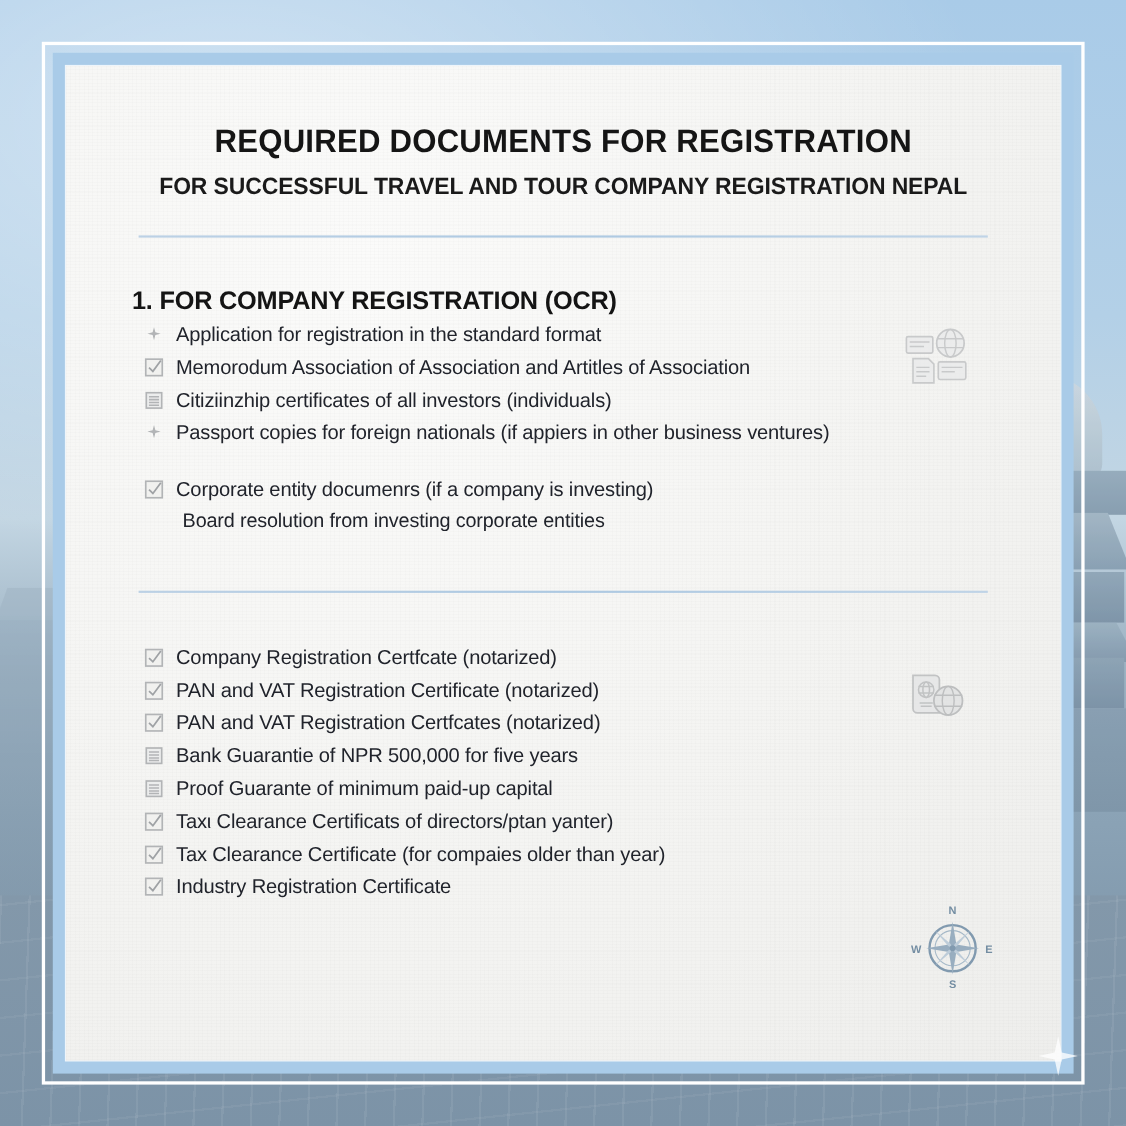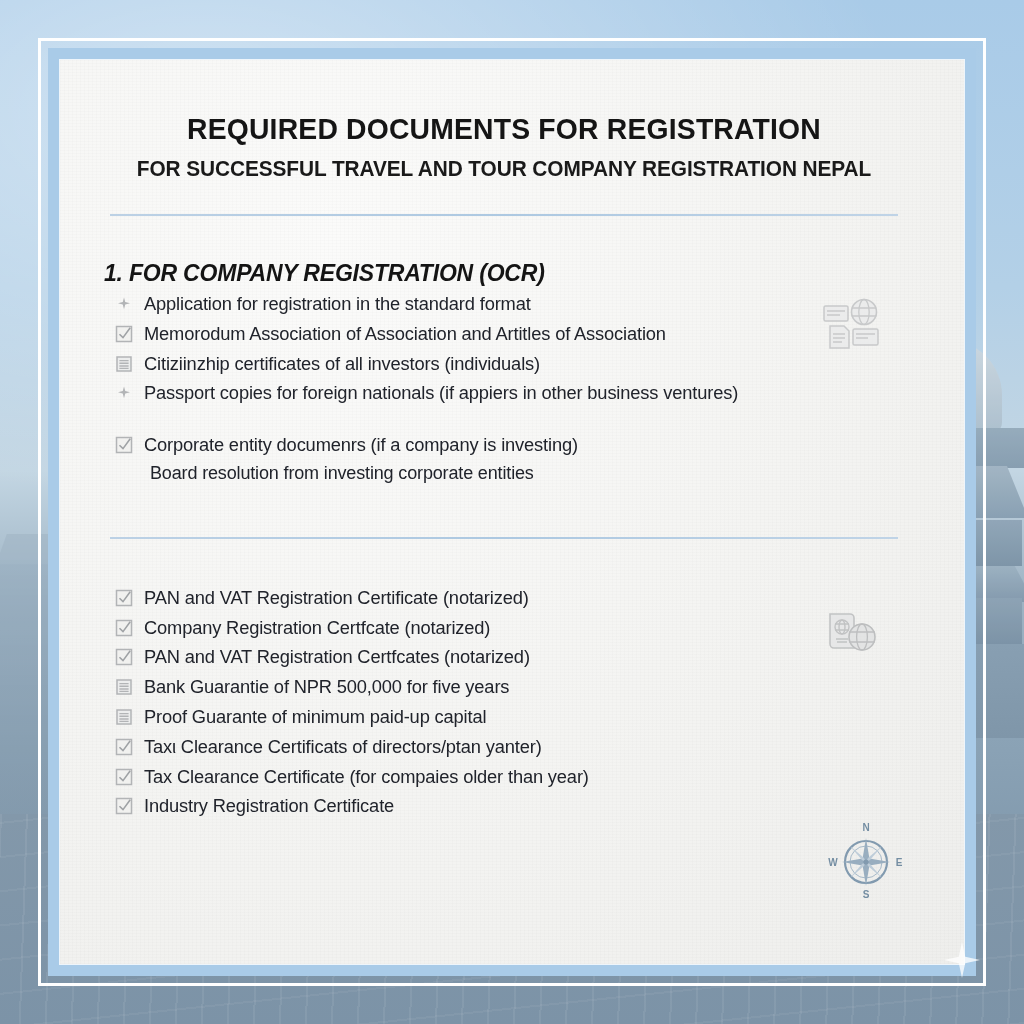--- a/index.html
+++ b/index.html
@@ -155,21 +155,21 @@
     content: "";
     position: absolute; inset: 0;
     background-image:
       repeating-linear-gradient(0deg, rgba(0,0,0,.012) 0 1px, rgba(0,0,0,0) 1px 3px),
       repeating-linear-gradient(90deg, rgba(0,0,0,.010) 0 1px, rgba(0,0,0,0) 1px 4px);
     pointer-events: none;
   }
 
   .card-inner {
     position: relative;
-    padding: 52px 48px 0 32px;
+    padding: 52px 48px 0 48px;
     height: 100%;
   }
 
   
   .title {
     text-align: center;
     font-size: 29.5px;
     font-weight: 700;
     letter-spacing: .2px;
     color: #151515;
@@ -198,21 +198,20 @@
   
   .section { margin-top: 44px; position: relative; }
   .section.two { margin-top: 44px; }
 
   .section-title {
     font-size: 23px;
     font-weight: 700;
     color: #141414;
     margin-left: 12px;
     letter-spacing: -.2px;
-    font-style: italic;
   }
 
   .list { margin-top: 2px; list-style: none; }
 
   .item {
     display: flex;
     align-items: flex-start;
     gap: 10px;
     padding: 3.2px 0;
     margin-left: 22px;
@@ -420,31 +419,31 @@
 
       <ul class="list">
 
         <li class="item">
           <span class="marker">
             <svg width="20" height="20" viewBox="0 0 20 20">
                 <rect x="2.5" y="2.5" width="15" height="15" fill="#f1f1ef" stroke="#b2b4b6" stroke-width="1.5"></rect>
                 <path d="M5.5 10.2 9 13.6 16.2 3.8" fill="none" stroke="#9fa2a5" stroke-width="1.6"></path>
               </svg>
           </span>
-          <span class="item-text">PAN and VAT Registration Certificate (notarized)</span>
+          <span class="item-text">Company Registration Certfcate (notarized)</span>
         </li>
 
         <li class="item">
           <span class="marker">
             <svg width="20" height="20" viewBox="0 0 20 20">
                 <rect x="2.5" y="2.5" width="15" height="15" fill="#f1f1ef" stroke="#b2b4b6" stroke-width="1.5"></rect>
                 <path d="M5.5 10.2 9 13.6 16.2 3.8" fill="none" stroke="#9fa2a5" stroke-width="1.6"></path>
               </svg>
           </span>
-          <span class="item-text">Company Registration Certfcate (notarized)</span>
+          <span class="item-text">PAN and VAT Registration Certificate (notarized)</span>
         </li>
 
         <li class="item">
           <span class="marker">
             <svg width="20" height="20" viewBox="0 0 20 20">
                 <rect x="2.5" y="2.5" width="15" height="15" fill="#f1f1ef" stroke="#b2b4b6" stroke-width="1.5"></rect>
                 <path d="M5.5 10.2 9 13.6 16.2 3.8" fill="none" stroke="#9fa2a5" stroke-width="1.6"></path>
               </svg>
           </span>
           <span class="item-text">PAN and VAT Registration Certfcates (notarized)</span>

